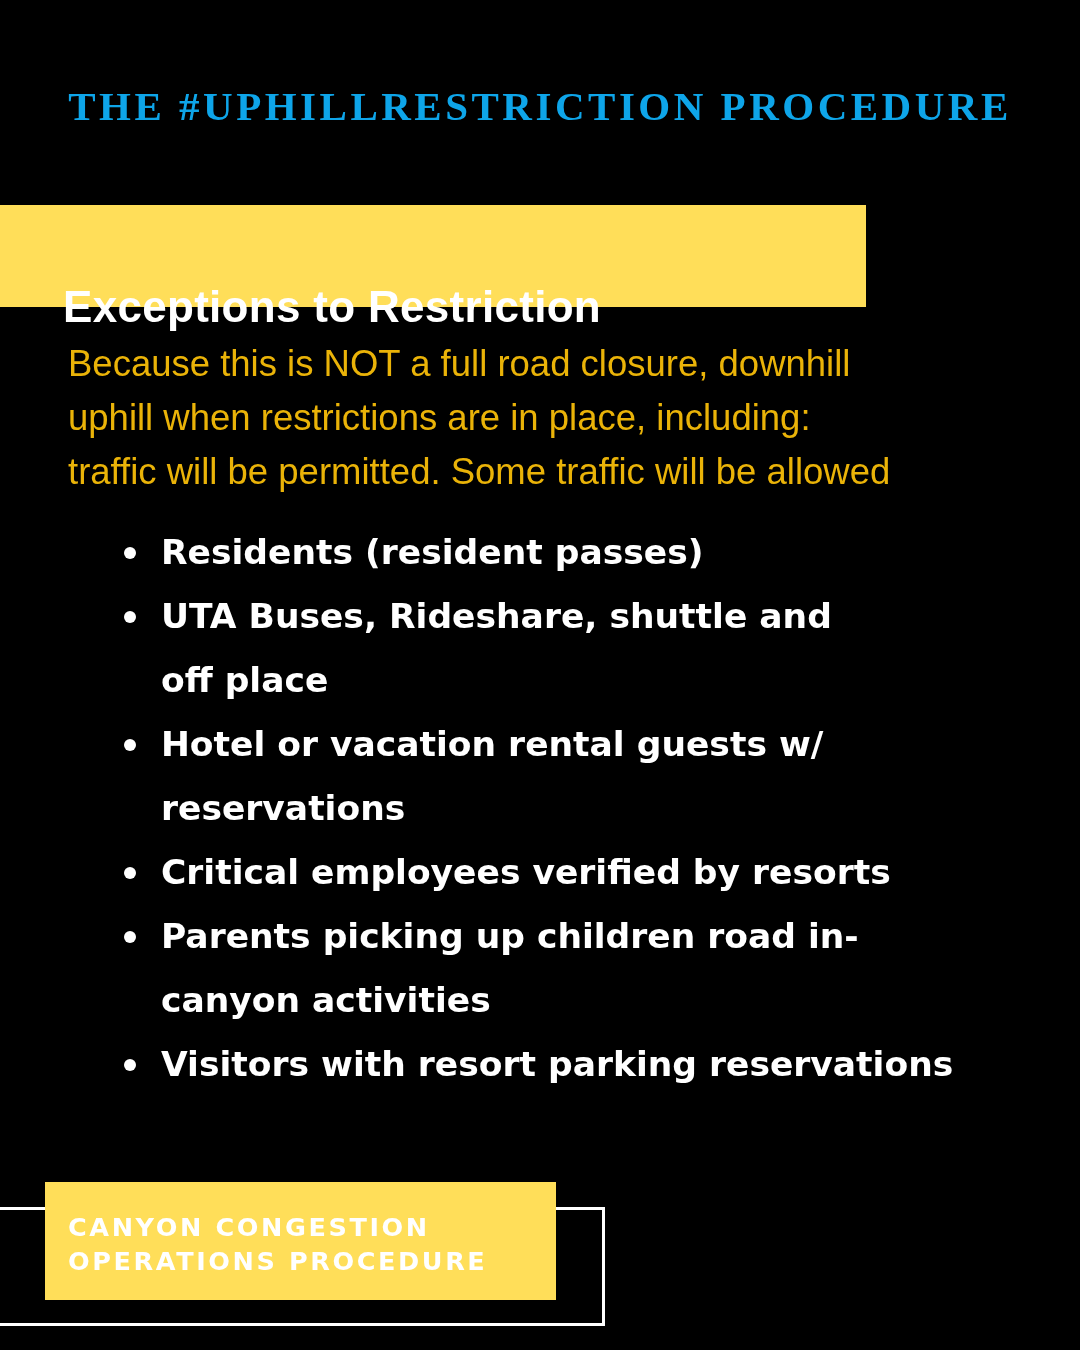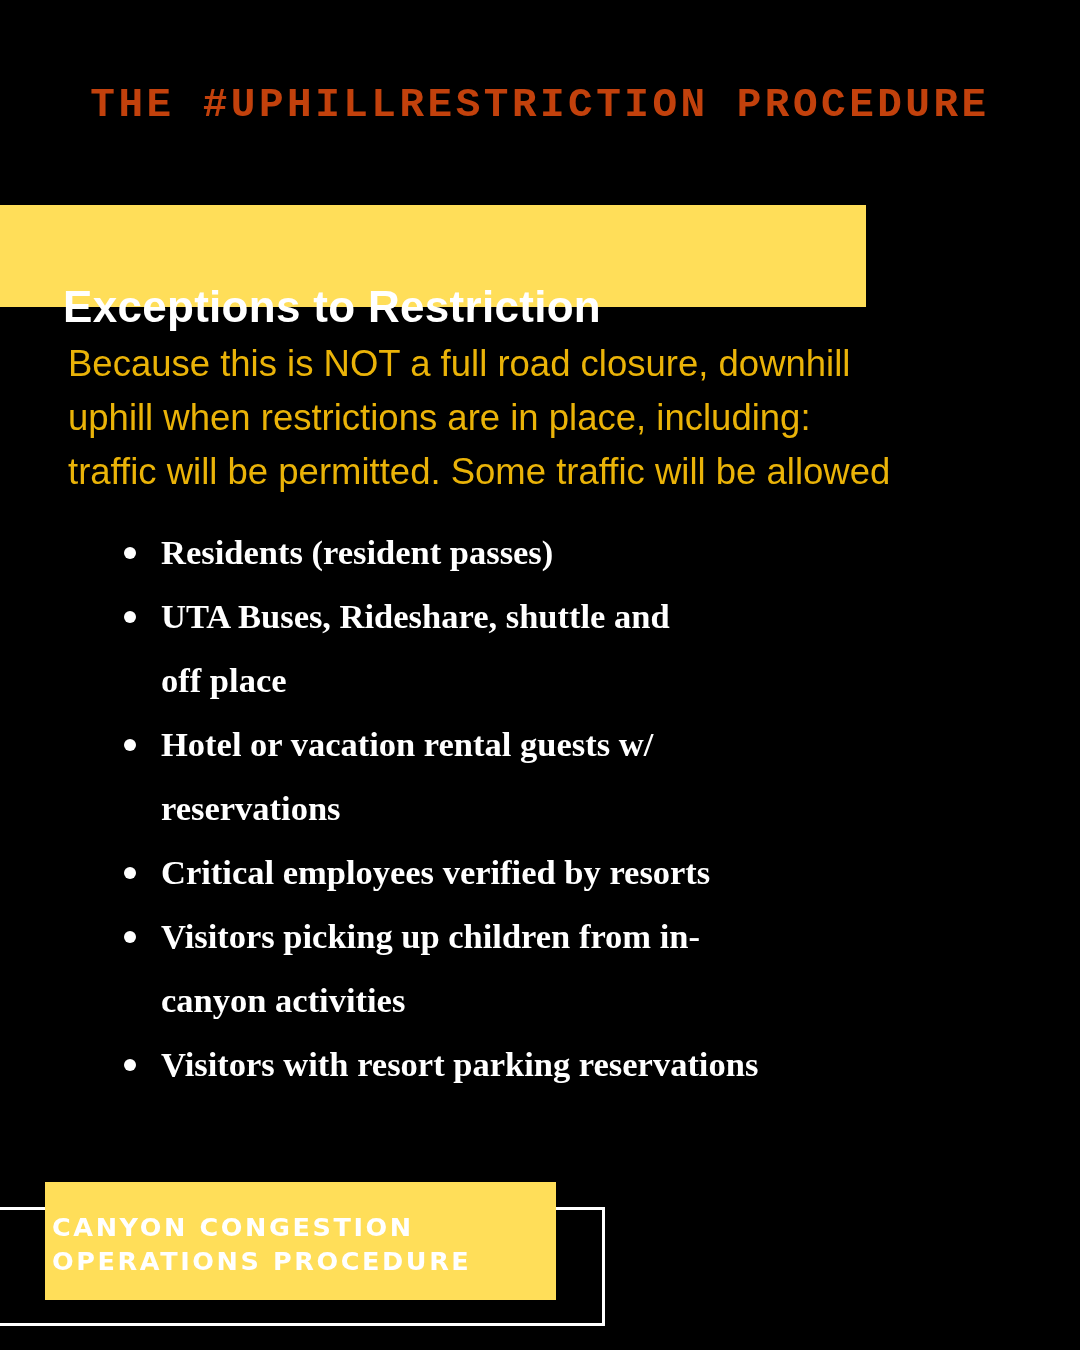--- a/index.html
+++ b/index.html
@@ -1,34 +1,34 @@
 <!DOCTYPE html>
 <html><head>
 <meta charset="utf-8">
 <style>
   html, body { margin:0; padding:0; }
   body { width:1080px; height:1350px; background:#000; position:relative; overflow:hidden;
          font-family:"DejaVu Sans", "Liberation Sans", sans-serif; color:#fff; }
   .title { position:absolute; left:0; top:82px; width:1080px; text-align:center;
-           font-family:Liberation Mono, monospace; font-weight:bold; font-size:41px;
-           letter-spacing:3.5px; color:#c2410c; white-space:nowrap; }
+           font-family:Liberation Serif, serif; font-weight:bold; font-size:41px;
+           letter-spacing:3.5px; color:#0ea5e9; white-space:nowrap; }
   .banner { position:absolute; left:0; top:205px; width:866px; height:102px; background:#FFDE59; }
   .banner-text { position:absolute; left:63px; top:236px; font-family:"Liberation Sans", sans-serif;
            font-weight:bold; font-size:44px; color:#fff; letter-spacing:0.3px;margin-top:46px; }
   .intro { position:absolute; left:68px; top:337px; width:960px; font-family:"Liberation Sans", sans-serif;
            font-size:36.5px; line-height:54px; color:#eab308; }
   .intro div { white-space:nowrap; }
   .list { position:absolute; left:120px; top:520px; width:880px; margin:0; padding:0; list-style:none;
           font-family:"DejaVu Sans", sans-serif; font-weight:bold; font-size:34.5px; line-height:64px; }
-  .list li { position:relative; padding-left:41px;font-family:Liberation Serif, serif; }
+  .list li { position:relative; padding-left:41px; }
   .list li .bullet { position:absolute; left:4px; top:27px; width:12px; height:12px; border-radius:50%; background:#fff; }
   .list li .line { display:block; white-space:nowrap; }
   .frame { position:absolute; left:-4px; top:1207px; width:603px; height:113px; border:3px solid #fff; }
   .footer-box { position:absolute; left:45px; top:1182px; width:511px; height:118px; background:#FFDE59; }
-  .footer-text { position:absolute; left:52px; top:1210px; font-family:"DejaVu Sans", sans-serif;
+  .footer-text { position:absolute; left:68px; top:1210px; font-family:"DejaVu Sans", sans-serif;
            font-weight:bold; font-size:25.5px; line-height:34px; letter-spacing:2.6px; color:#fff; }
   .footer-text div { white-space:nowrap; }
 </style>
 </head>
 <body>
 
 <div class="title">THE #UPHILLRESTRICTION PROCEDURE</div>
 
 <div class="banner"></div>
 <div class="banner-text">Exceptions to Restriction</div>
@@ -53,21 +53,21 @@
     <span class="bullet"></span>
     <span class="line">Hotel or vacation rental guests w/</span>
     <span class="line">reservations</span>
   </li>
   <li>
     <span class="bullet"></span>
     <span class="line">Critical employees verified by resorts</span>
   </li>
   <li>
     <span class="bullet"></span>
-    <span class="line">Visitors picking up children from in-</span>
+    <span class="line">Parents picking up children road in-</span>
     <span class="line">canyon activities</span>
   </li>
   <li>
     <span class="bullet"></span>
     <span class="line">Visitors with resort parking reservations</span>
   </li>
 </ul>
 
 <div class="frame"></div>
 <div class="footer-box"></div>

